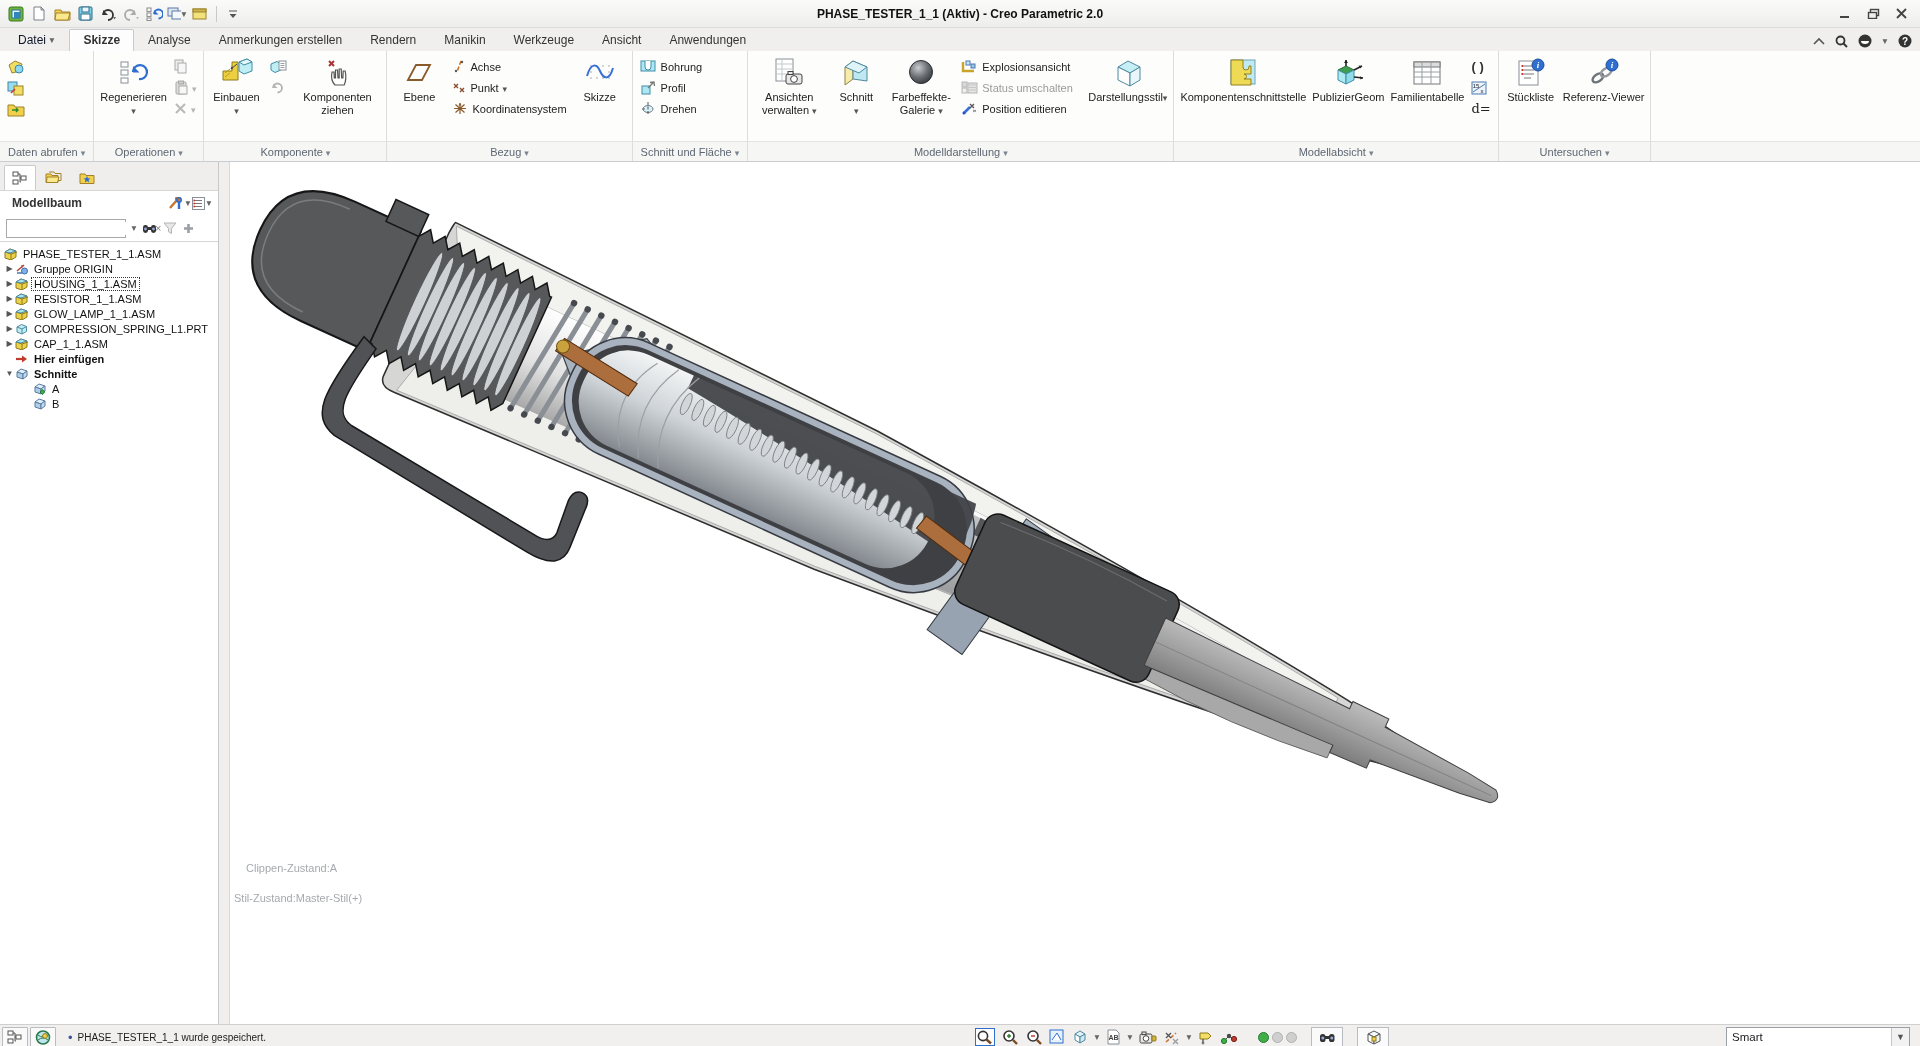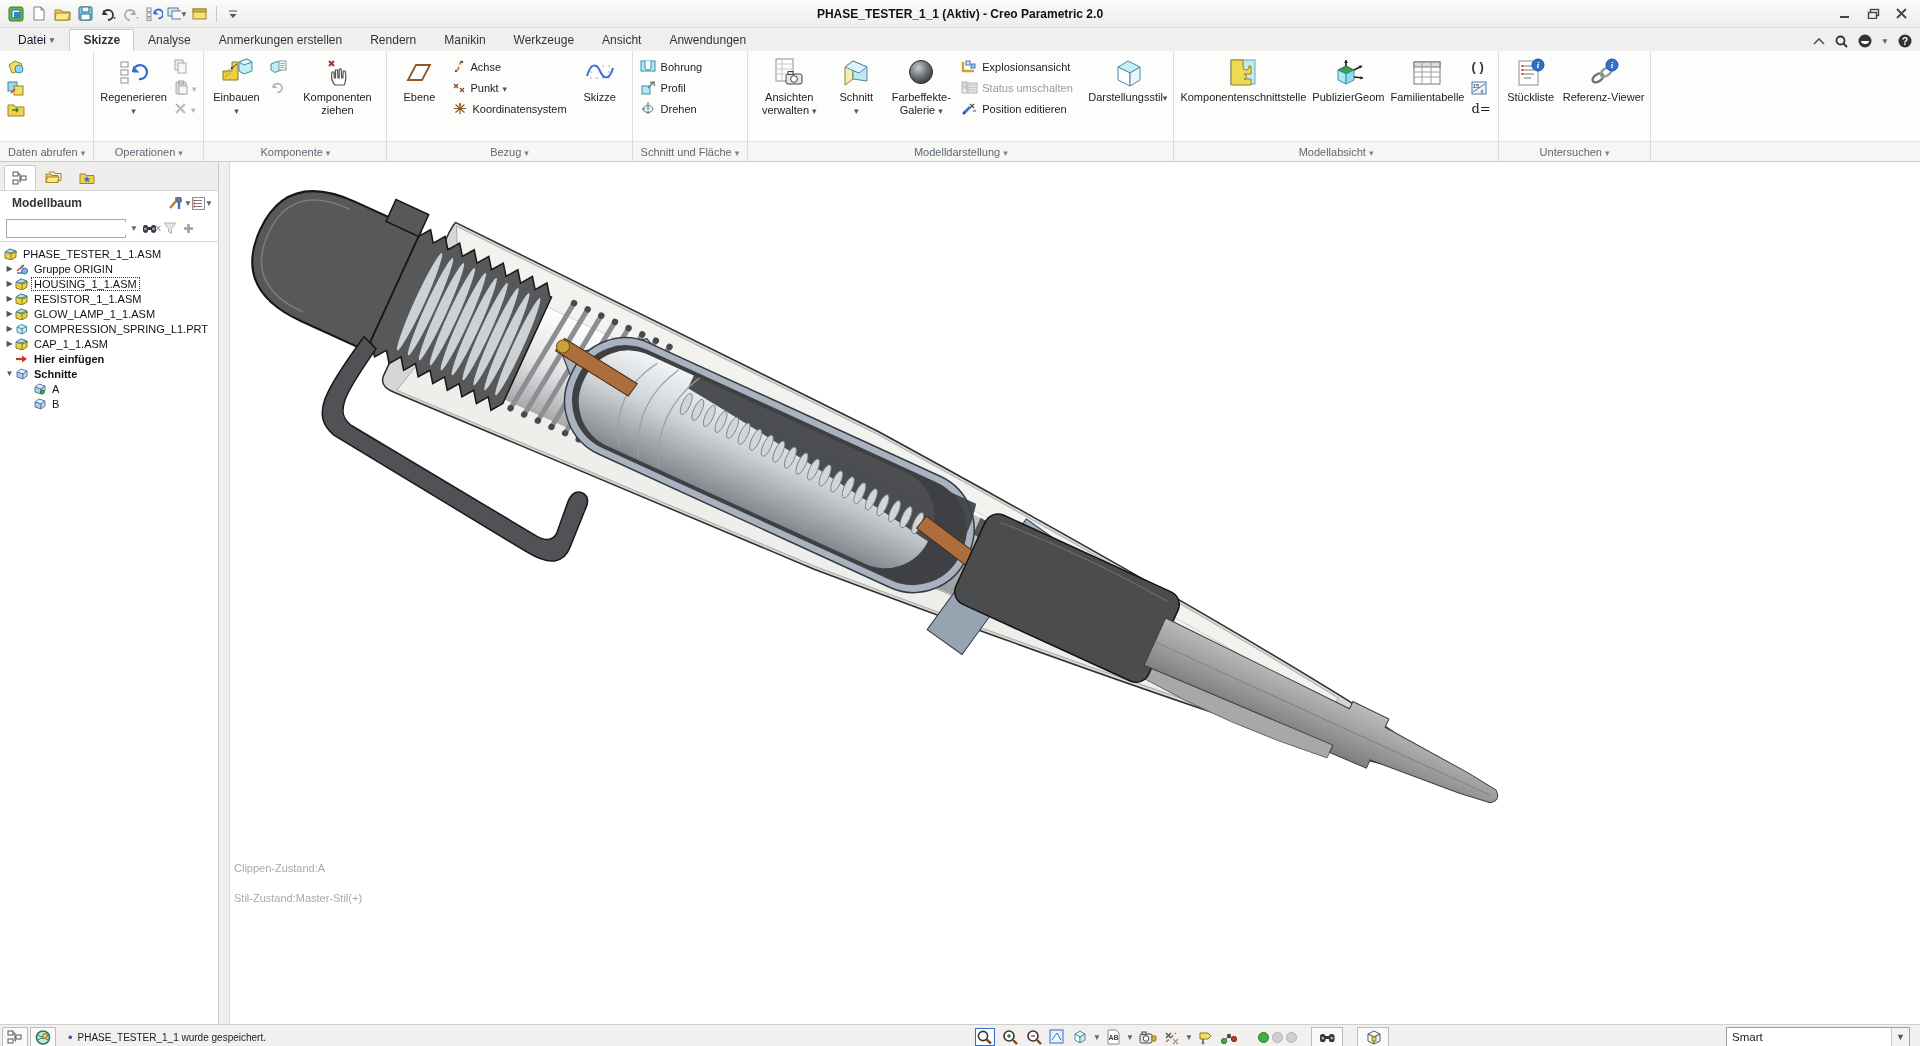--- a/index.html
+++ b/index.html
@@ -979,21 +979,21 @@
 
           <path d="M965,24 L1165,16 L1165,34 Q1060,46 965,38 Z" fill="#a8a8a8" stroke="#5a5a5a" stroke-width="0.8"></path>
 
           <rect x="756" y="-52" width="212" height="98" rx="14" fill="#4b4c4e" stroke="#141414" stroke-width="1.5"></rect>
           <path d="M770,-44 Q860,-50 954,-42" fill="none" stroke="#6a6b6d" stroke-width="1.2"></path>
 
           <path d="M960,-26 L1165,-20 L1165,-28 L1205,-27 L1205,-18 L1300,-11 L1332,-7 Q1341,0 1332,7 L1300,11 L1205,18 L1205,27 L1165,28 L1165,20 L960,26 Z" fill="url(#shaftG)" stroke="#3f3f3f" stroke-width="1"></path>
           <path d="M960,0 L1330,0" stroke="#6f6f6f" stroke-width="1" opacity="0.6"></path>
         </g>
       </svg>
-      <div class="cv-label" style="left:4px;top:700px;">Clippen-Zustand:A</div>
+      <div class="cv-label" style="left:16px;top:700px;">Clippen-Zustand:A</div>
       <div class="cv-label" style="left:4px;top:730px;">Stil-Zustand:Master-Stil(+)</div>
     </div>
   </div>
 
   <div class="statusbar">
     <div class="stbtn">
         <svg width="16" height="14">
           <g fill="#fff" stroke="#555">
             <rect x="1" y="1" width="5" height="4"></rect>
             <rect x="1" y="9" width="5" height="4"></rect>

